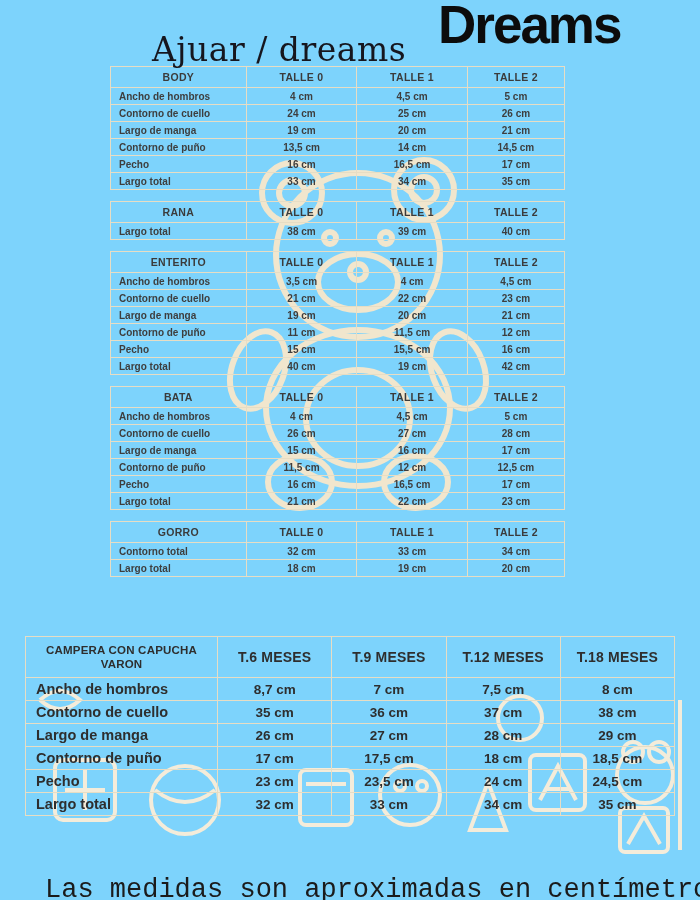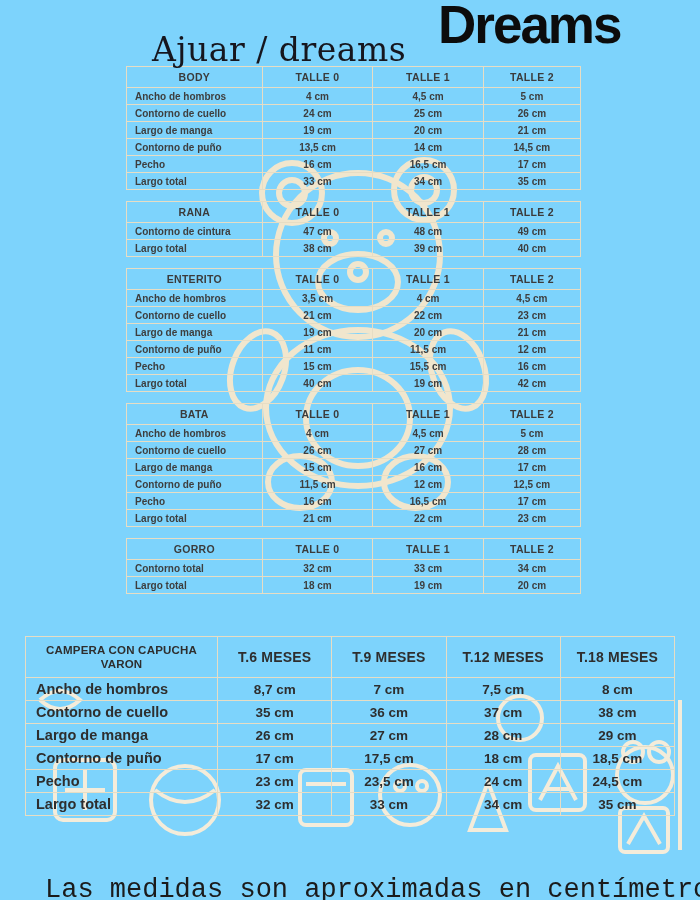--- a/index.html
+++ b/index.html
@@ -44,21 +44,20 @@
   }
   
   .small-wrap {
     position: absolute;
     left: 110px; top: 66px;
     width: 455px;
     z-index: 1;
     display: flex;
     flex-direction: column;
     gap: 11px;
-    margin-left: 16px;
   }
   .campera-wrap {
     position: absolute;
     left: 25px; top: 636px;
     width: 650px;
     z-index: 1;
   }
   table.size-table {
     width: 100%;
     border-collapse: collapse;
@@ -253,26 +252,20 @@
           <thead>
             <tr>
               <th class="label-th">RANA</th>
               <th class="val-th">TALLE 0</th>
               <th class="val-th">TALLE 1</th>
               <th class="val-th">TALLE 2</th>
             </tr>
           </thead>
           <tbody>
             <tr>
-              <td class="label-td">Contorno de cintura</td>
-              <td>47 cm</td>
-              <td>48 cm</td>
-              <td>49 cm</td>
-            </tr>
-            <tr>
               <td class="label-td">Largo total</td>
               <td>38 cm</td>
               <td>39 cm</td>
               <td>40 cm</td>
             </tr>
           </tbody>
         </table>
       </div>
     <div>
         <table class="size-table small">

